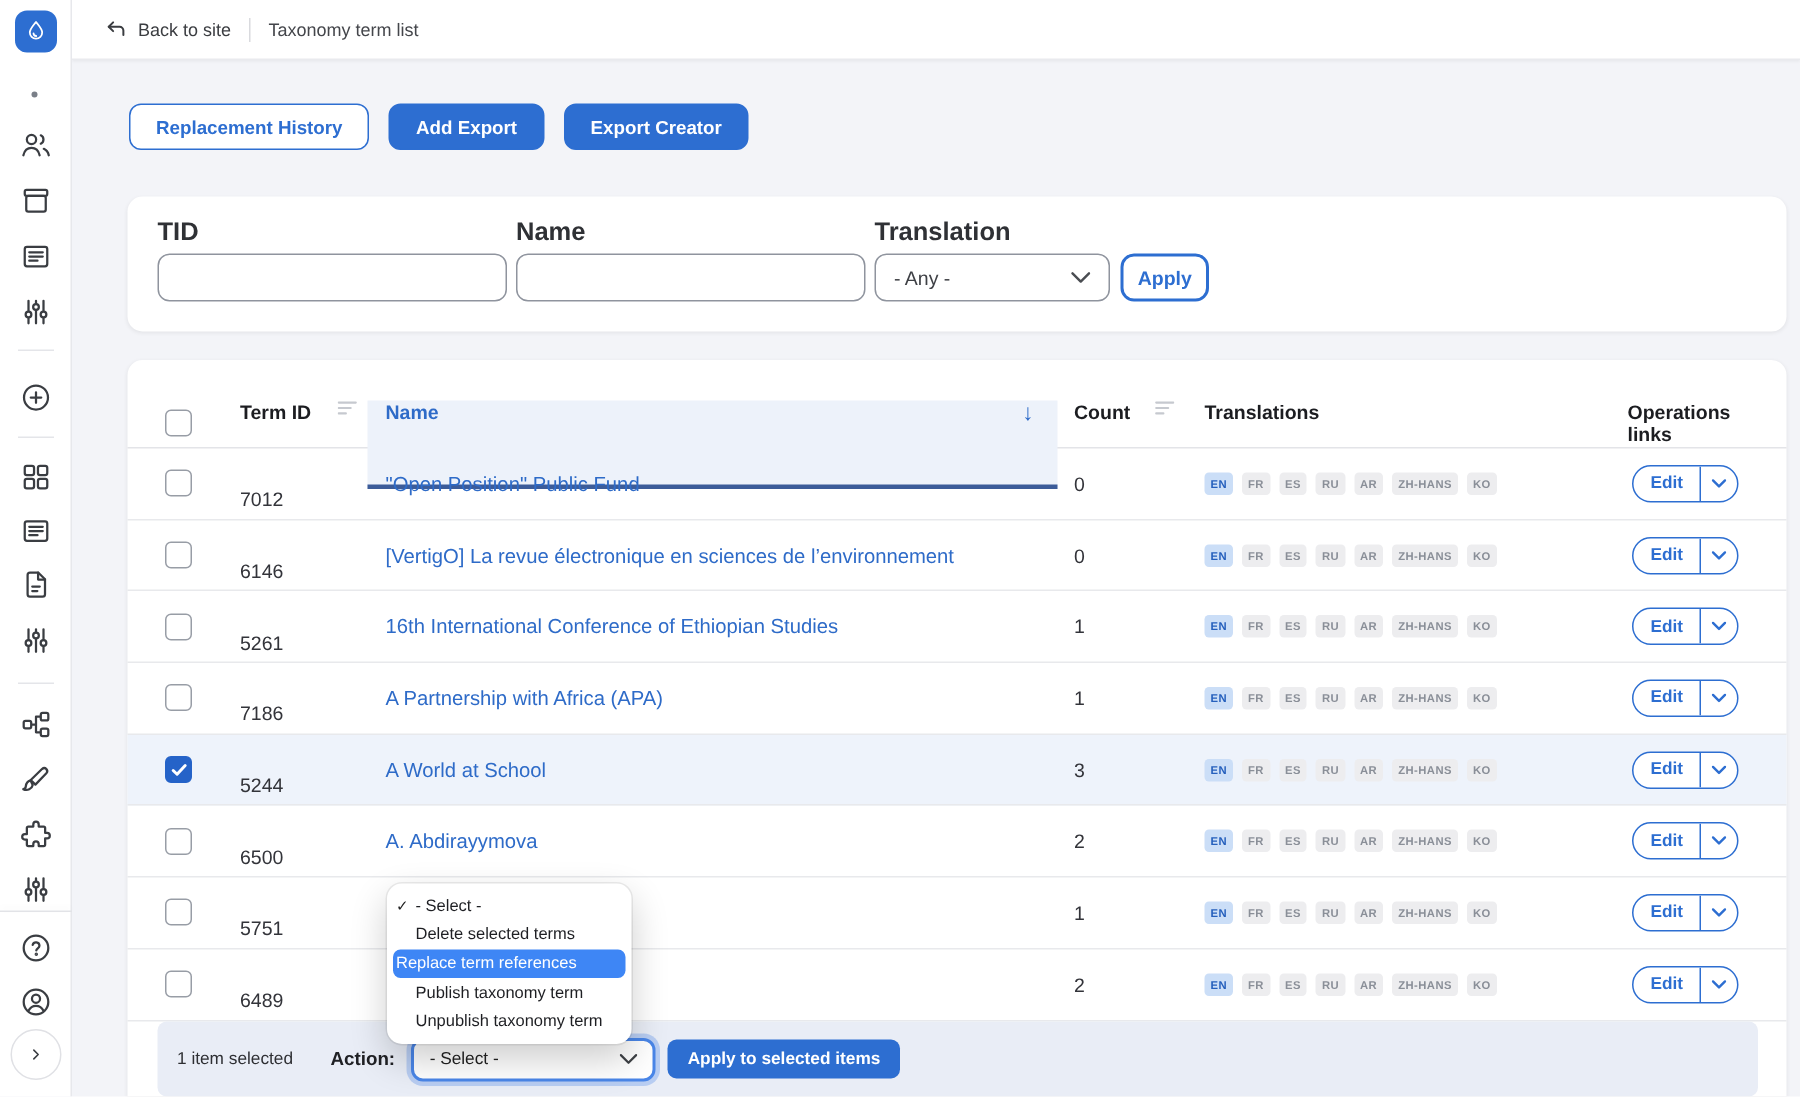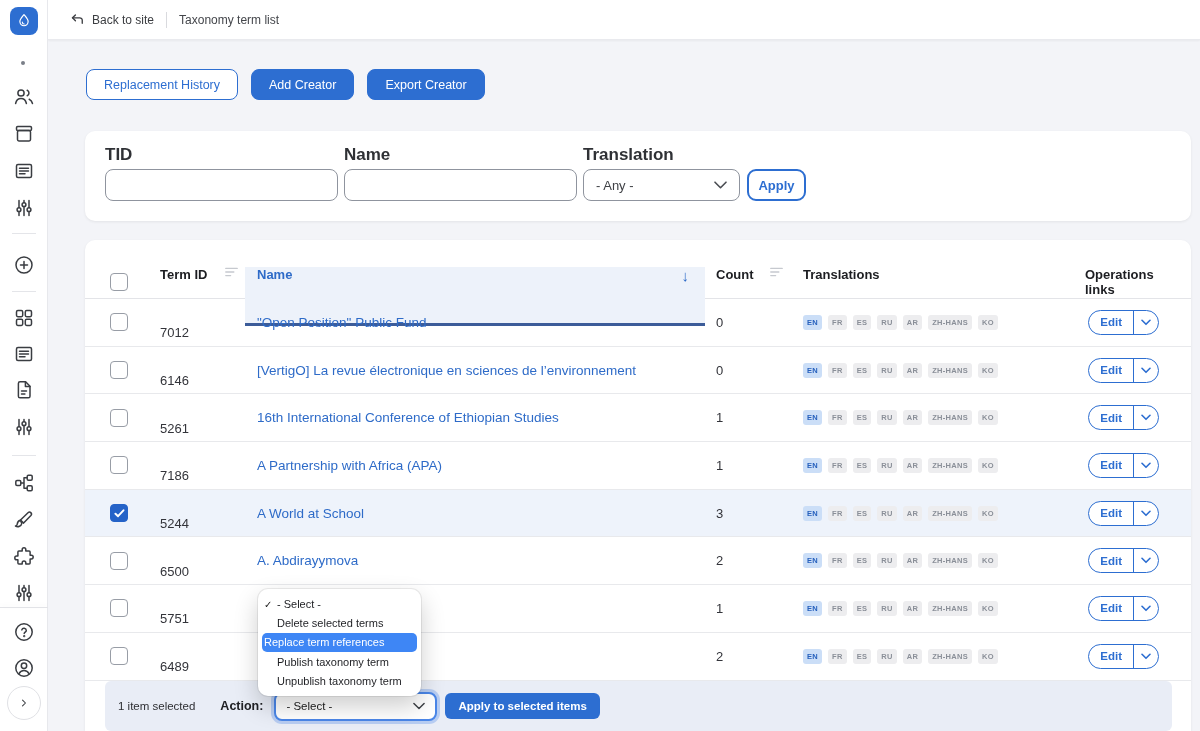--- a/index.html
+++ b/index.html
@@ -35,21 +35,21 @@
     border-bottom:1px solid #e9eaee; box-shadow:0 1px 2px rgba(0,0,0,.05);
     display:flex; align-items:center; z-index:20;
   }
   .back-link { display:flex; align-items:center; gap:7px; margin-left:22px; cursor:pointer; }
   .back-link span { font-size:12px; color:#3b3d41; }
   .tb-divider { width:1px; height:16px; background:#d9dade; margin:0 12px; }
   .tb-title { font-size:12px; color:#44464b; }
 
   
   .toolbar { position:absolute; left:86px; top:69px; display:flex; gap:13px; z-index:5; }
-  .btn { height:31px; border-radius:8px; font-size:12.5px; font-weight:normal;
+  .btn { height:31px; border-radius:8px; font-size:12.5px; font-weight:bold;
          display:flex; align-items:center; justify-content:center; cursor:pointer; padding:0 17px; }
   .btn-outline { background:#fff; border:1px solid #2d6ed1; color:#2d6ed1; }
   .btn-primary { background:#2d6ed1; border:1px solid #2d6ed1; color:#fff; }
 
   
   .card { background:#fff; border-radius:10px; box-shadow:0 1px 3px rgba(0,0,0,.07); position:absolute; }
   .filter-card { left:85px; top:131px; width:1106px; height:90px; }
   .f-label { position:absolute; top:14px; font-size:17px; font-weight:bold; color:#2f3135; }
   .f-input {
     position:absolute; top:38px; height:32px; border:1px solid #8f949e; border-radius:8px;
@@ -276,21 +276,21 @@
         <path d="M3 6h8.7a3 3 0 0 1 3 3v3.5"></path>
       </svg>
     <span>Back to site</span>
   </div>
   <div class="tb-divider"></div>
   <div class="tb-title">Taxonomy term list</div>
 </div>
 
 <div class="toolbar">
   <button class="btn btn-outline">Replacement History</button>
-  <button class="btn btn-primary">Add Creator</button>
+  <button class="btn btn-primary">Add Export</button>
   <button class="btn btn-primary">Export Creator</button>
 </div>
 
 <div class="card filter-card">
   <div class="f-label" style="left:20px">TID</div>
   <input class="f-input" style="left: 20px; width: 233px;" value="">
   <div class="f-label" style="left:259px">Name</div>
   <input class="f-input" style="left: 259px; width: 233px;" value="">
   <div class="f-label" style="left:498px">Translation</div>
   <div class="f-select" style="left:498px; width:157px">

